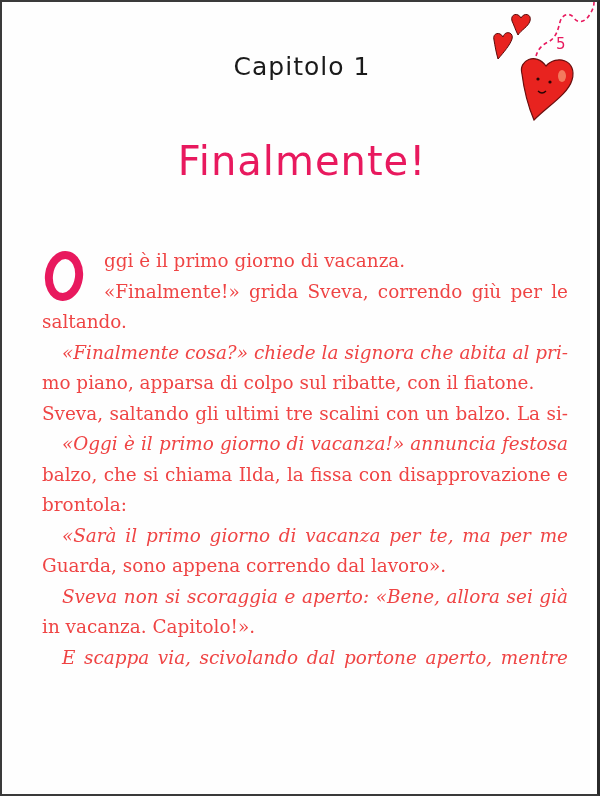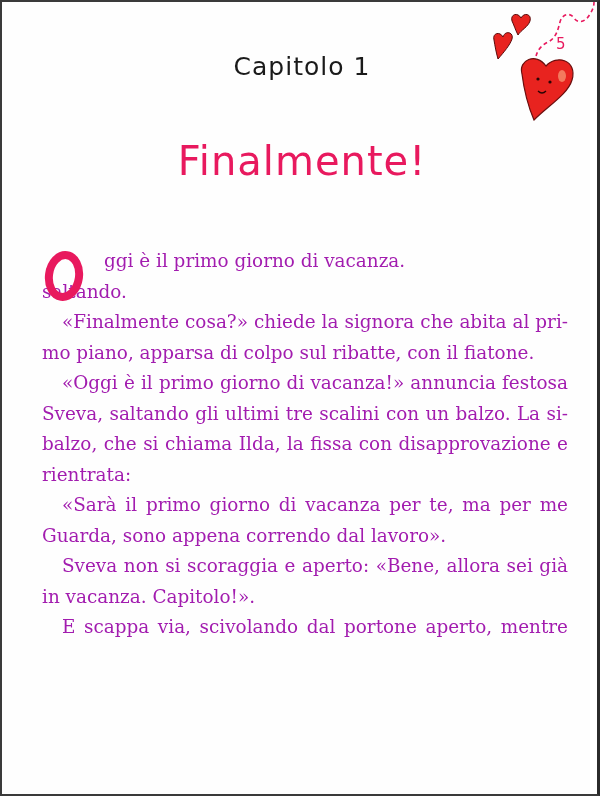--- a/index.html
+++ b/index.html
@@ -29,25 +29,25 @@
     .chapter-title {
       position: absolute; left: 0; width: 600px; top: 136px;
       text-align: center;
       font-family: "DejaVu Sans", sans-serif;
       font-size: 40px; color: #e8195e;
       letter-spacing: 1px;
     }
     .body-text {
       position: absolute; left: 40px; top: 244px; width: 526px;
       font-family: "DejaVu Serif", serif;
-      font-size: 18.4px; line-height: 30.5px; color: #a21caf;
+      font-size: 18.4px; line-height: 30.5px; color: #ef4444;
     }
     .line { white-space: nowrap; display: block; }
     .line.justify { text-align: justify; text-align-last: justify; white-space: normal; height: 30.5px; overflow: hidden; }
-    .indent { padding-left: 20px; }
+    .indent { padding-left: 20px; font-style: italic; }
     .dropcap-line { padding-left: 62px; }
     .dropcap {
       position: absolute; left: 0px; top: 2px;
       width: 46px; height: 56px;
     }
     .page-number {
       position: absolute; left: 554px; top: 33px;
       font-family: "DejaVu Sans", sans-serif;
       font-size: 15px; color: #e8195e;
     }
@@ -78,27 +78,28 @@
   <div class="page-number">5</div>
 
   <div class="chapter-label">Capitolo 1</div>
   <div class="chapter-title">Finalmente!</div>
 
   <div class="body-text">
     <svg class="dropcap" viewBox="0 0 46 56">
       <ellipse cx="22" cy="28" rx="15" ry="21" fill="none" stroke="#e8195e" stroke-width="8" transform="rotate(8 22 28)"></ellipse>
     </svg>
     <span class="line dropcap-line">ggi è il primo giorno di vacanza.</span>
+    <span class="line justify dropcap-line">«Finalmente!» grida Sveva, correndo giù per le</span>
     <span class="line">saltando.</span>
     <span class="line justify indent">«Finalmente cosa?» chiede la signora che abita al pri-</span>
     <span class="line">mo piano, apparsa di colpo sul ribatte, con il fiatone.</span>
+    <span class="line justify">Sveva, saltando gli ultimi tre scalini con un balzo. La si-</span>
     <span class="line justify indent">«Oggi è il primo giorno di vacanza!» annuncia festosa</span>
-    <span class="line justify">Sveva, saltando gli ultimi tre scalini con un balzo. La si-</span>
     <span class="line justify">balzo, che si chiama Ilda, la fissa con disapprovazione e</span>
-    <span class="line">rientrata:</span>
+    <span class="line">brontola:</span>
     <span class="line justify indent">«Sarà il primo giorno di vacanza per te, ma per me no.</span>
     <span class="line">Guarda, sono appena correndo dal lavoro».</span>
     <span class="line justify indent">Sveva non si scoraggia e aperto: «Bene, allora sei già</span>
     <span class="line">in vacanza. Capitolo!».</span>
     <span class="line justify indent">E scappa via, scivolando dal portone aperto, mentre la</span>
   </div>
 
 </div>
 
 </body></html>

